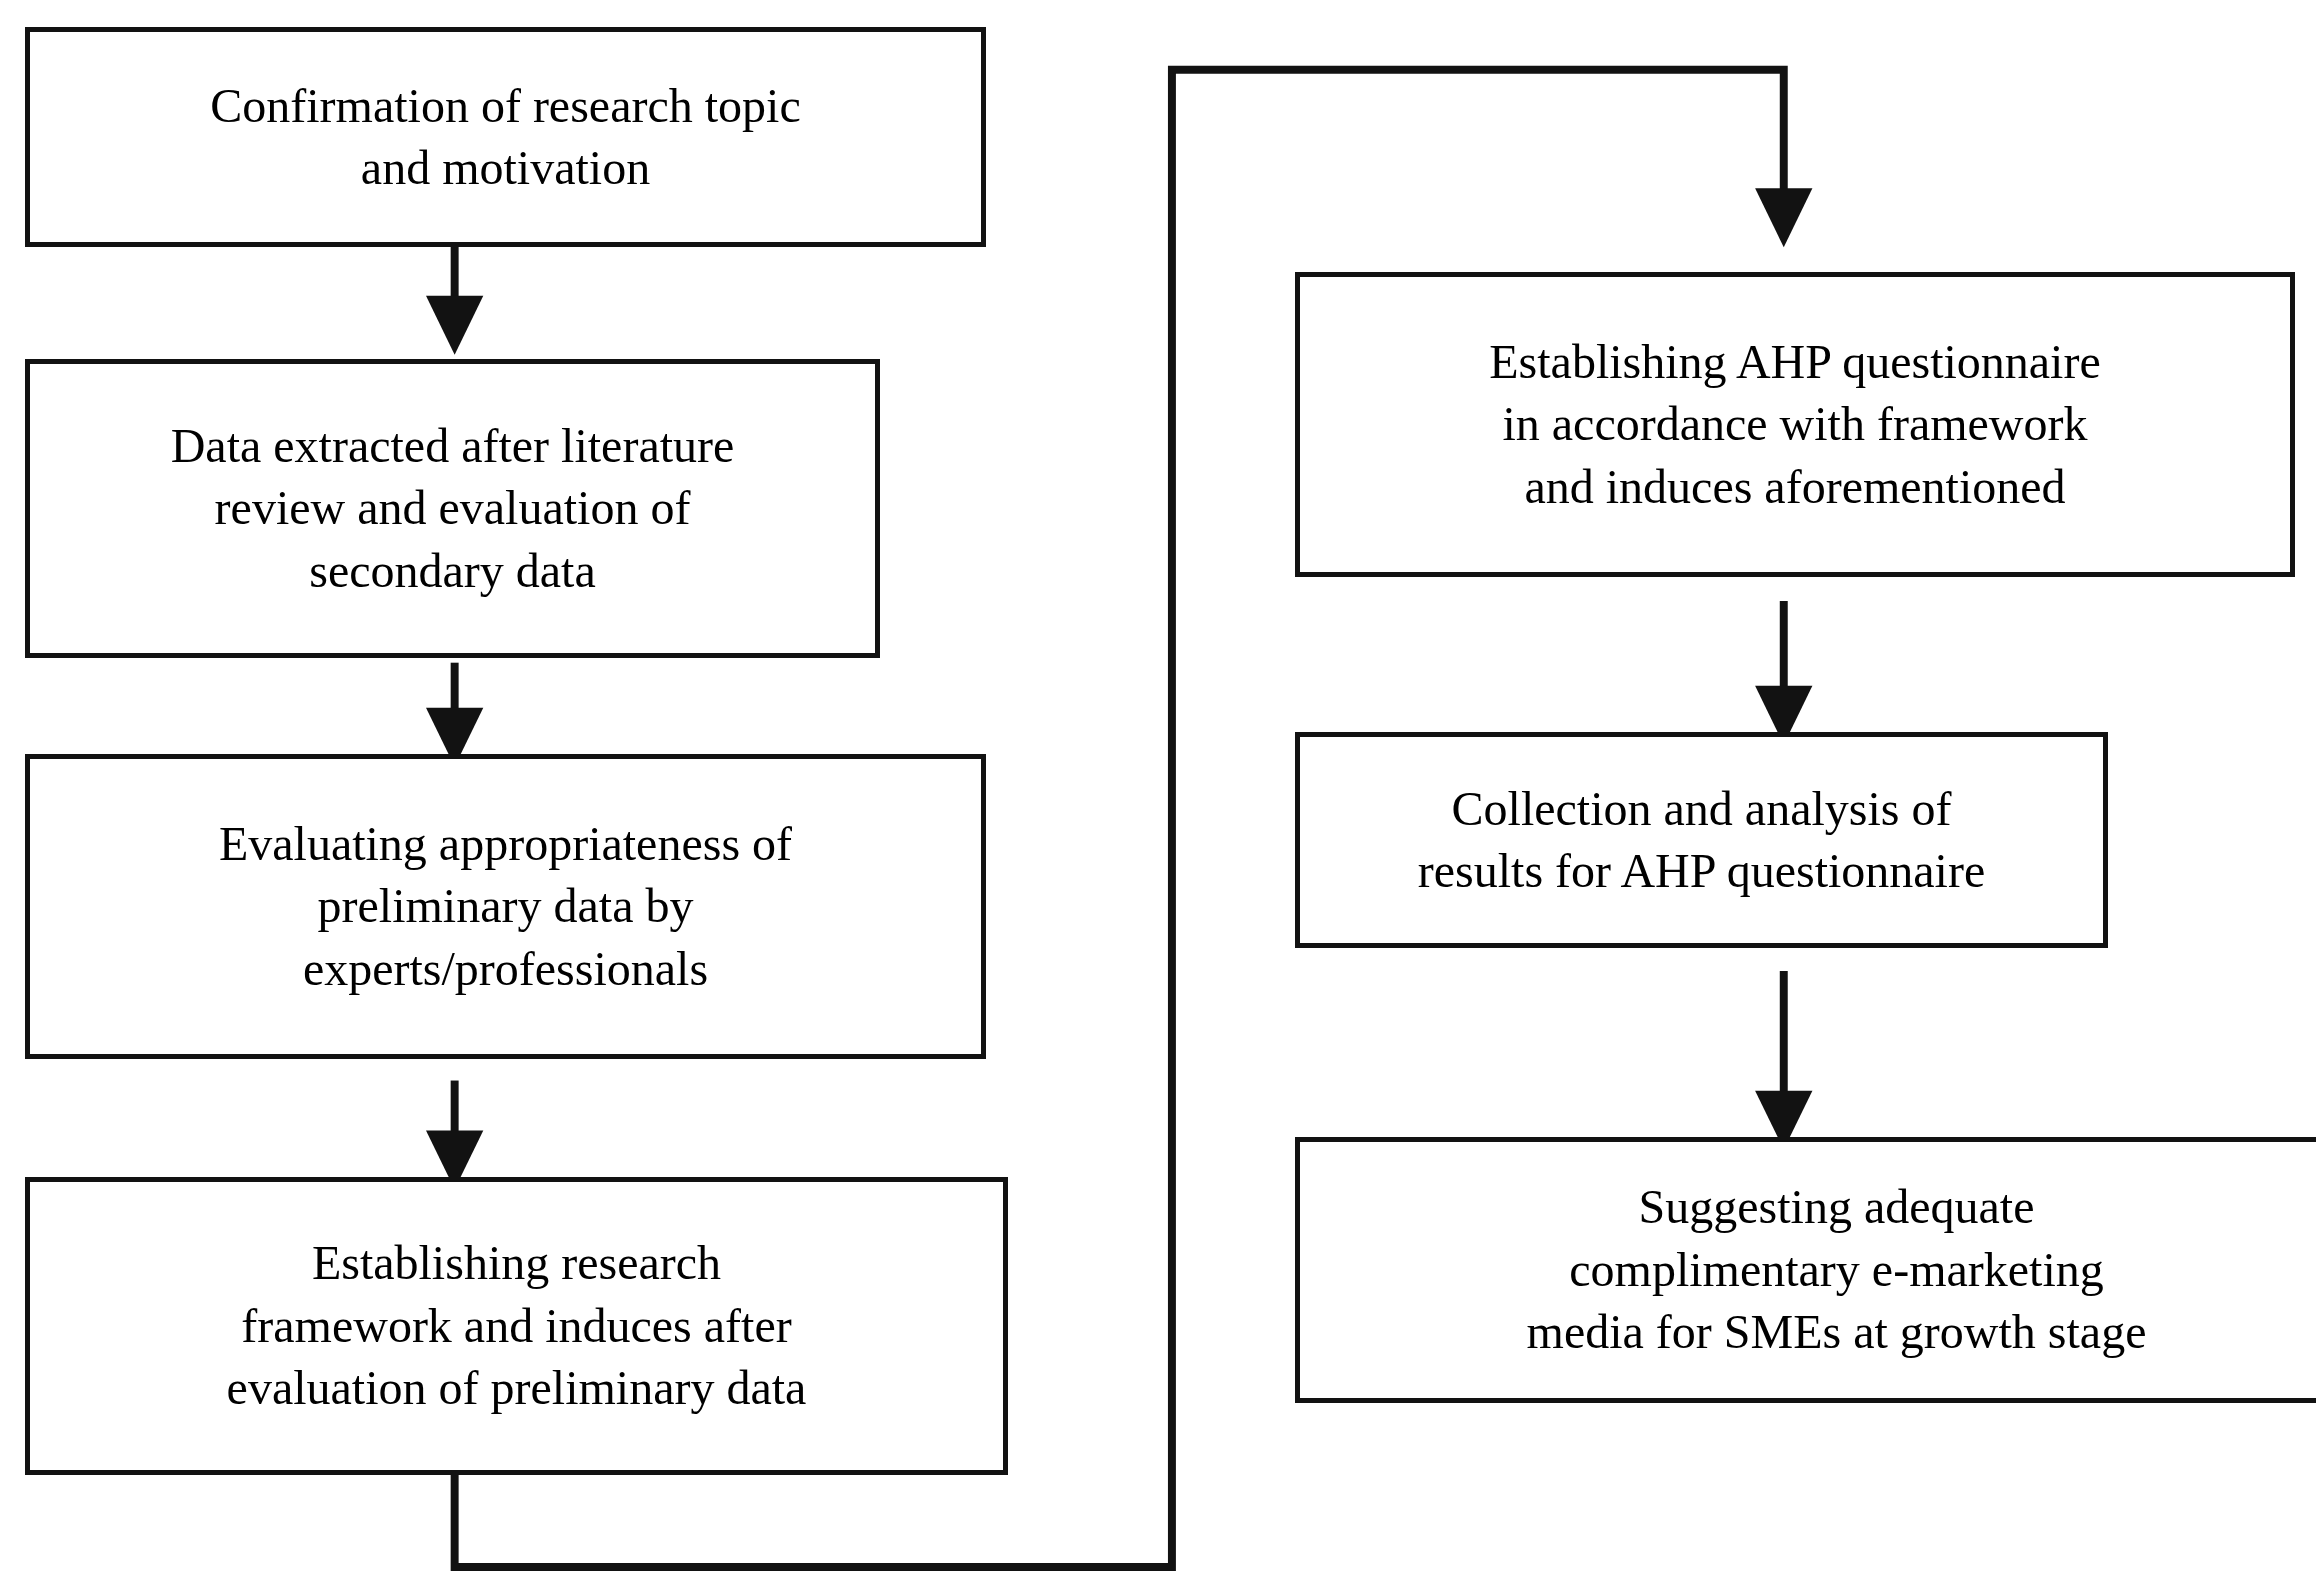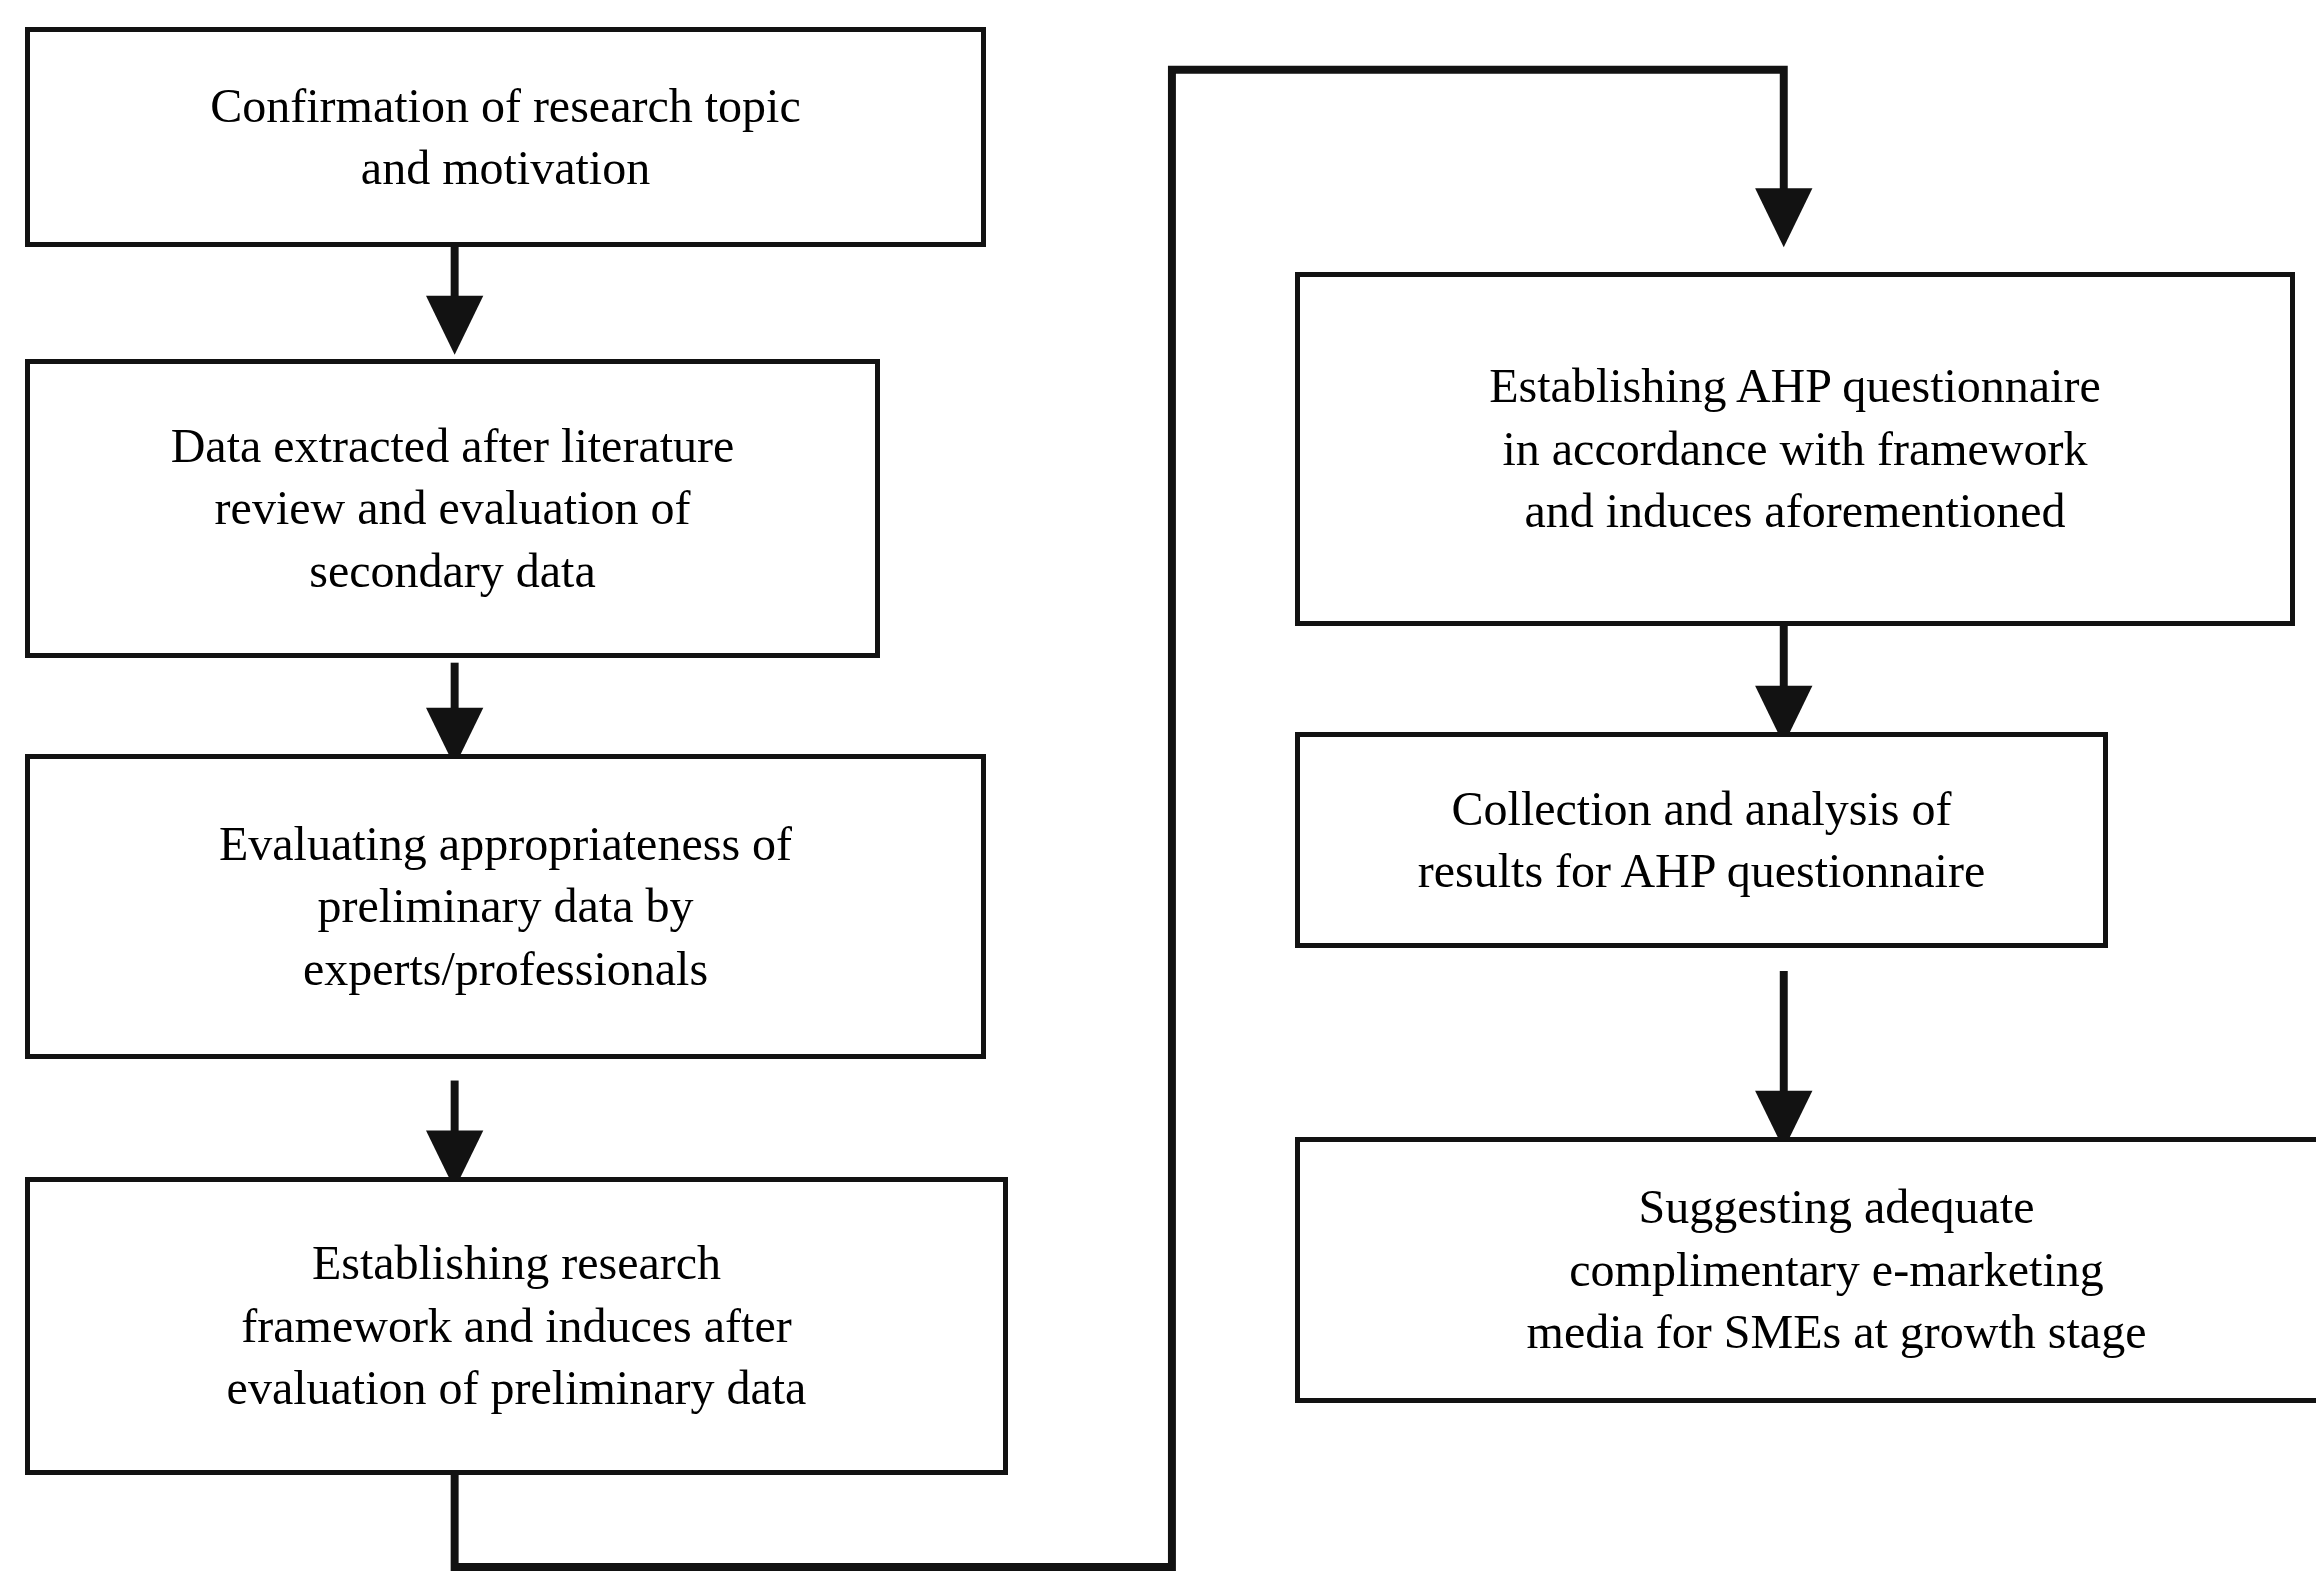--- a/index.html
+++ b/index.html
@@ -81,21 +81,21 @@
 framework and induces after
 evaluation of preliminary data</span>
   </div>
 
   <div class="node" style="left:25px; top:754px; width:961px; height:305px;">
     <span class="label">Evaluating appropriateness of
 preliminary data by
 experts/professionals</span>
   </div>
 
-  <div class="node" style="left:1295px; top:272px; width:1000px; height:354px;">
+  <div class="node" style="left:1295px; top:272px; width:1000px; height:305px;">
     <span class="label">Establishing AHP questionnaire
 in accordance with framework
 and induces aforementioned</span>
   </div>
 
   <div class="node" style="left:1295px; top:732px; width:813px; height:216px;">
     <span class="label">Collection and analysis of
 results for AHP questionnaire</span>
   </div>
 

